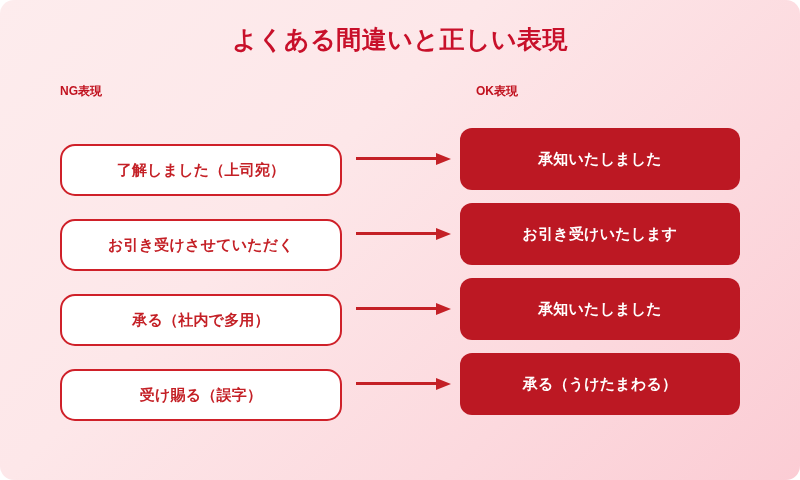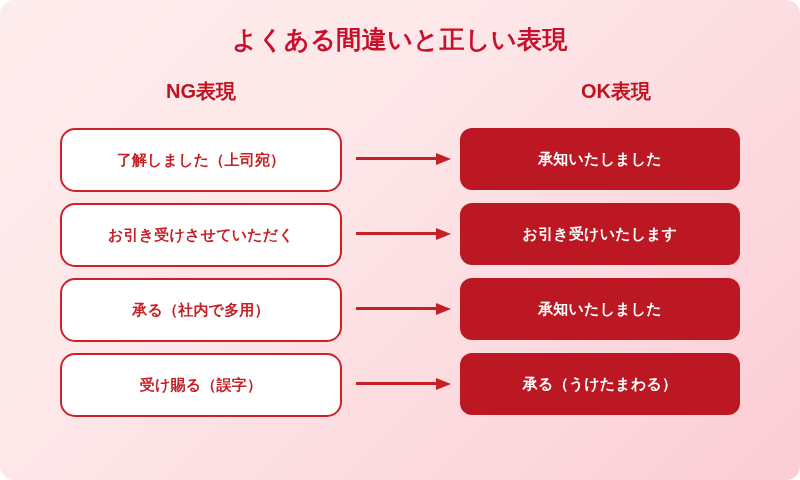--- a/index.html
+++ b/index.html
@@ -35,24 +35,23 @@
     font-size: 25px;
     font-weight: bold;
     color: #c8102a;
     letter-spacing: 0.5px;
     line-height: 34px;
   }
 
   .col-head {
     position: absolute;
     top: 80px;
-    font-size: 20px;
+    font-size: 12px;
     font-weight: bold;
     color: #c1121f;
-    text-align: center;
     line-height: 22px;
   }
   .col-head.ng { left: 60px; width: 282px; }
   .col-head.ok { left: 476px; width: 280px; }
 
   .rows {
     position: absolute;
     top: 128px;
     left: 0;
     width: 800px;
@@ -60,23 +59,23 @@
 
   .row {
     position: relative;
     height: 62px;
     margin-bottom: 13px;
   }
 
   .ng-box {
     position: absolute;
     left: 60px;
-    top: 0;
+    top: 16px;
     width: 282px;
-    height: 64px;
+    height: 52px;
     box-sizing: border-box;
     background: #ffffff;
     border: 2.5px solid #cf2029;
     border-radius: 15px;
     display: flex;
     align-items: center;
     justify-content: center;
     color: #c42026;
     font-size: 15px;
     font-weight: bold;

